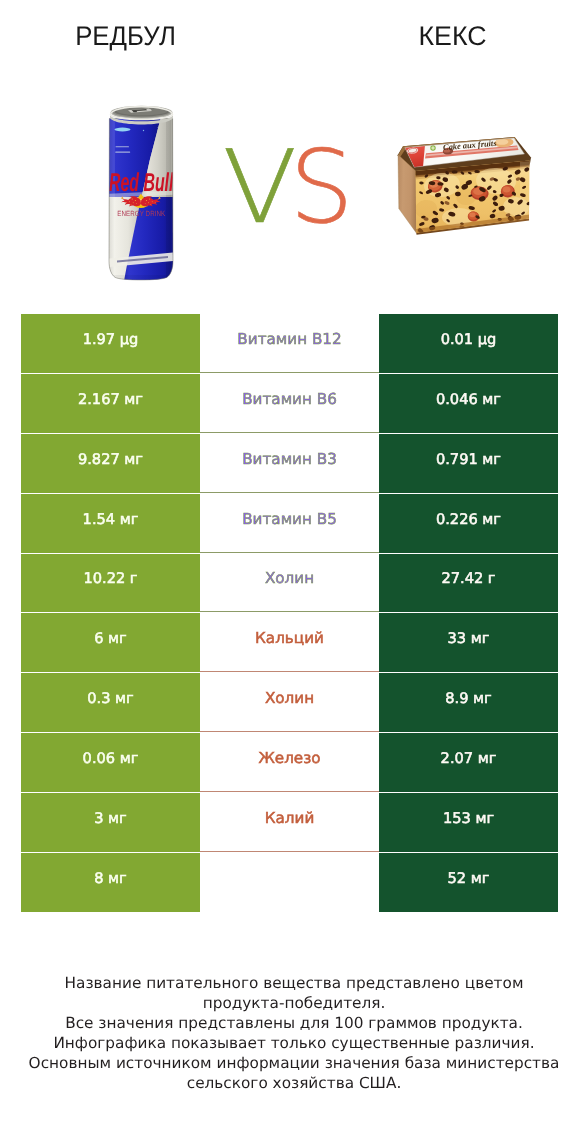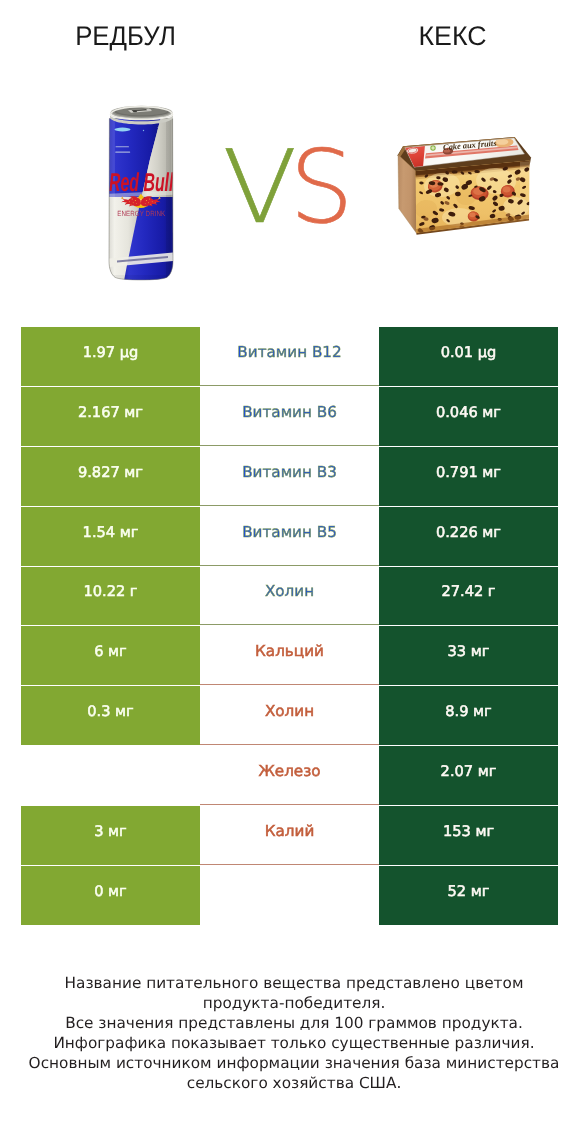--- a/index.html
+++ b/index.html
@@ -21,31 +21,31 @@
 #hero-right{position:absolute;left:396px;top:137px;width:138px;height:100px;}
 #vs{position:absolute;left:1px;top:137px;width:580px;text-align:center;
     font-family:"DejaVu Sans",sans-serif;font-size:101px;line-height:1;
     white-space:nowrap;font-weight:200;}
 #vs .v{color:#7fa13a;-webkit-text-stroke:0.6px #7fa13a;display:inline-block;transform:scaleX(1.08);transform-origin:right center;margin-right:-8px;}
 #vs .s{color:#e06a4a;-webkit-text-stroke:0.6px #e06a4a;}
 
 
 #table{position:absolute;left:21px;top:314px;width:537px;}
 .row{position:relative;height:59.88px;}
-.cell{position:absolute;top:13px;height:58.9px;box-sizing:border-box;
+.cell{position:absolute;top:0;height:58.9px;box-sizing:border-box;
       display:flex;align-items:center;justify-content:center;padding-bottom:8px;
       font-family:"DejaVu Sans",sans-serif;font-size:14.6px;font-weight:normal;
       white-space:nowrap;}
 .cl{left:0;width:179px;background:#82a832;color:#fbfff0;-webkit-text-stroke:0.55px #fbfff0;}
 .cr{left:358px;width:179px;background:#14532d;color:#fffaf5;-webkit-text-stroke:0.55px #fffaf5;}
 .cm{left:179px;width:179px;background:#ffffff;font-family:"DejaVu Sans",sans-serif;
     font-size:15.2px;font-weight:normal;}
 .row .cm{border-bottom:1.3px solid #8c9b67;}
 .row.orange .cm{border-bottom:1.3px solid #c08774;}
-.row.green .cm{color:#1d4ed8;-webkit-text-stroke:0.55px #7e9a4e;}
+.row.green .cm{color:#8b5cf6;-webkit-text-stroke:0.55px #7e9a4e;}
 .row.orange .cm{color:#c35f3d;-webkit-text-stroke:0.55px #c35f3d;}
 
 
 #footer{position:absolute;left:4px;top:973px;width:580px;text-align:center;
         font-family:"DejaVu Sans",sans-serif;font-size:15.3px;line-height:20px;
         color:#231f20;}
 #footer div{white-space:nowrap;}
 </style>
 </head>
 <body>
@@ -423,30 +423,31 @@
         <div class="cell cl">6 мг</div>
         <div class="cell cm">Кальций</div>
         <div class="cell cr">33 мг</div>
       </div>
       <div class="row orange">
         <div class="cell cl">0.3 мг</div>
         <div class="cell cm">Холин</div>
         <div class="cell cr">8.9 мг</div>
       </div>
       <div class="row orange">
+        <div class="cell cl">0.06 мг</div>
         <div class="cell cm">Железо</div>
         <div class="cell cr">2.07 мг</div>
       </div>
       <div class="row orange">
         <div class="cell cl">3 мг</div>
         <div class="cell cm">Калий</div>
         <div class="cell cr">153 мг</div>
       </div>
       <div class="row orange">
-        <div class="cell cl">0 мг</div>
+        <div class="cell cl">8 мг</div>
         <div class="cell cr">52 мг</div>
       </div>
     </div>
 
   <div id="footer">
       <div>Название питательного вещества представлено цветом</div>
       <div>продукта-победителя.</div>
       <div>Все значения представлены для 100 граммов продукта.</div>
       <div>Инфографика показывает только существенные различия.</div>
       <div>Основным источником информации значения база министерства</div>

